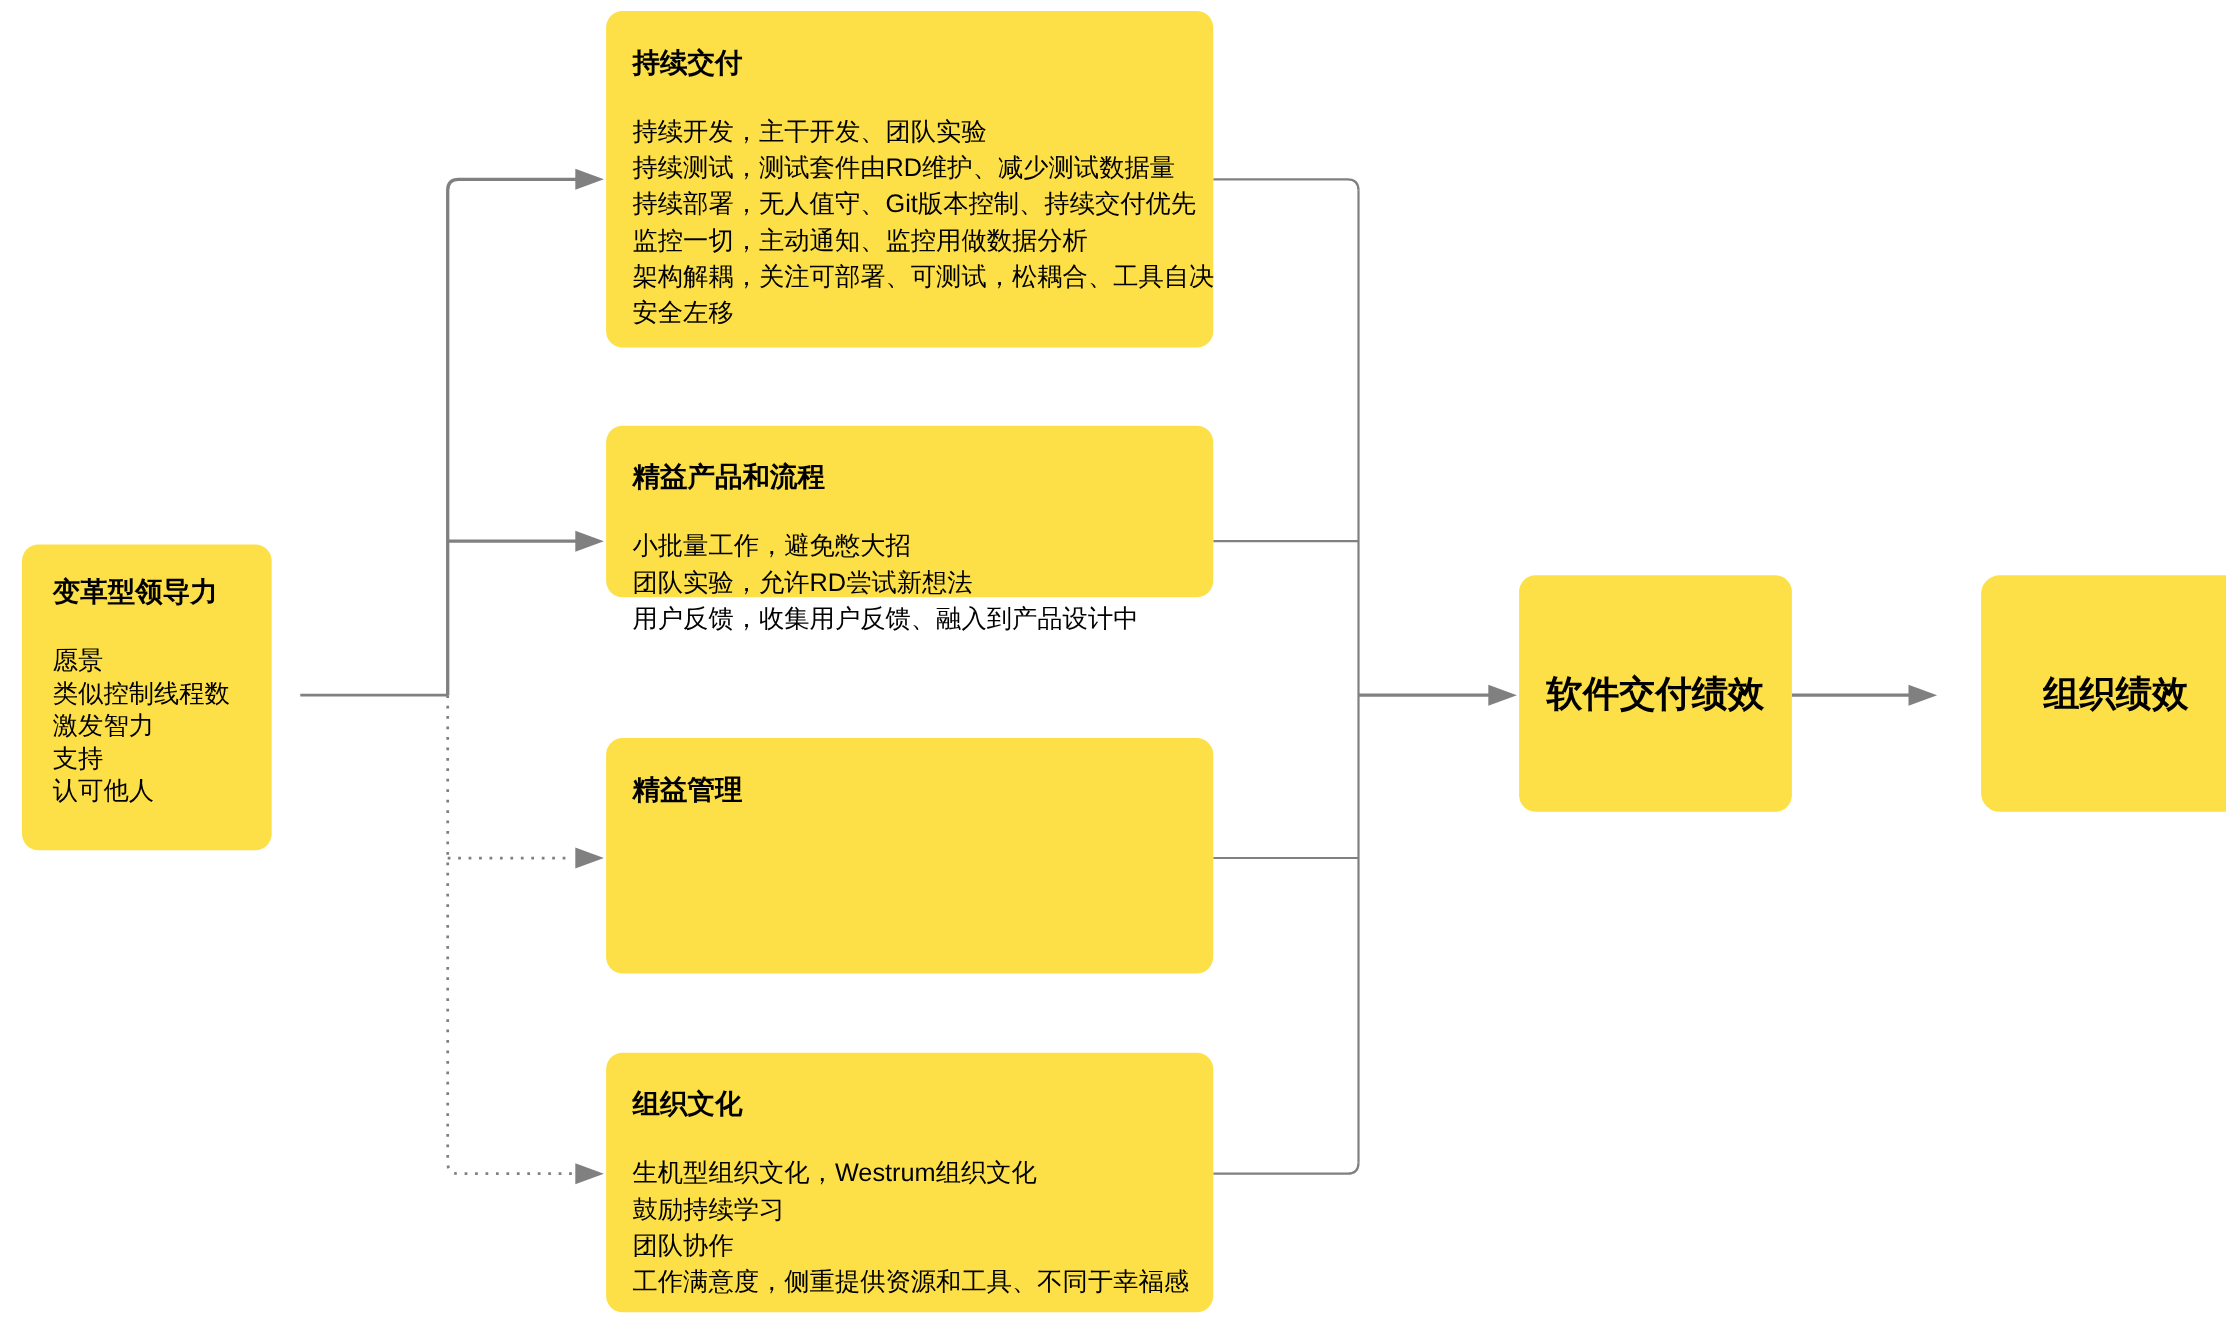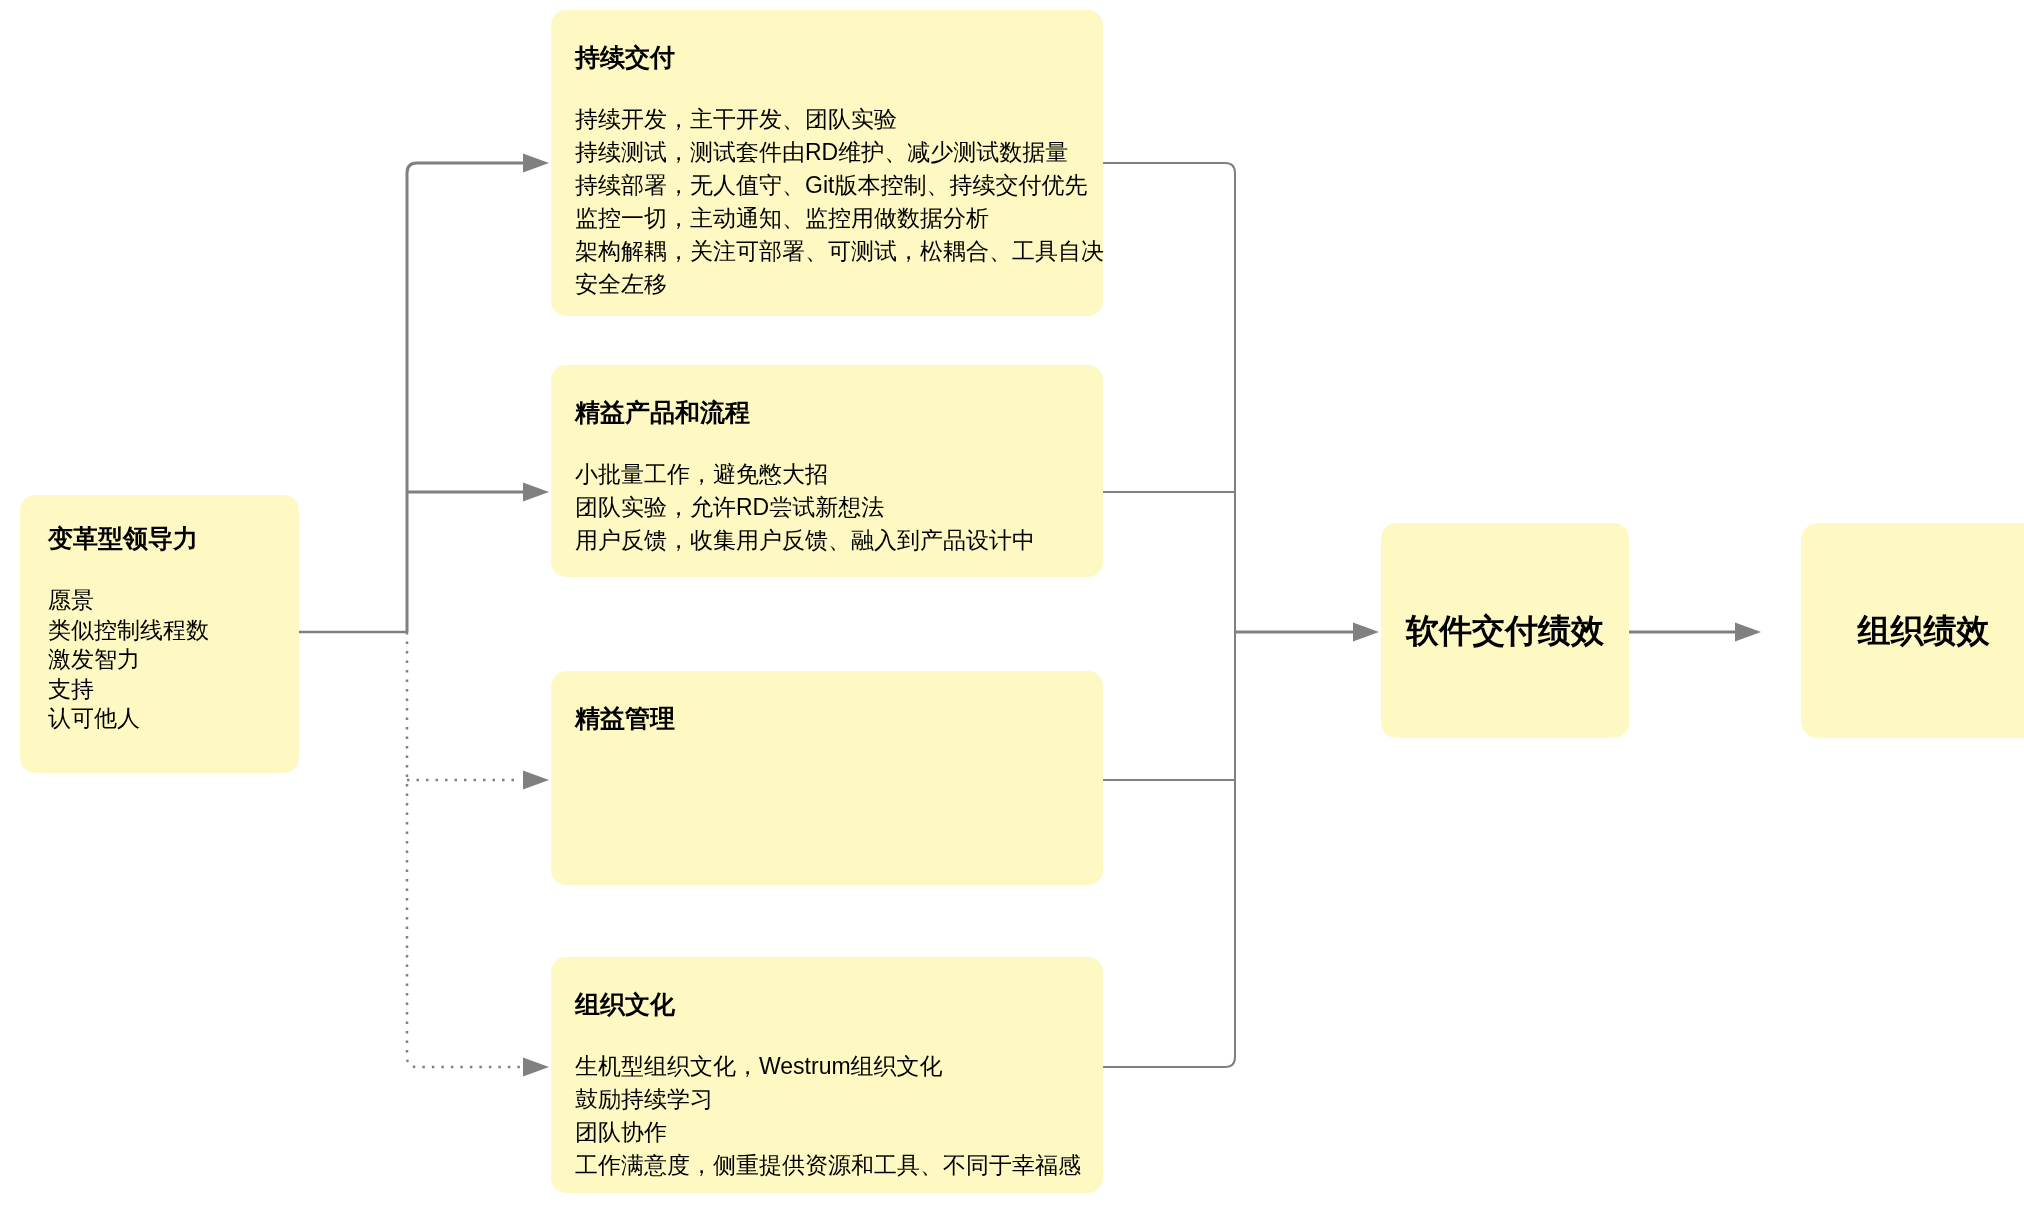--- a/index.html
+++ b/index.html
@@ -18,50 +18,50 @@
   }
   .connector-layer {
     position: absolute;
     left: 0;
     top: 0;
     width: 2024px;
     height: 1206px;
   }
   .node {
     position: absolute;
-    background: #fef9c3;
+    background: #fde047;
     border-radius: 15px;
     box-sizing: border-box;
   }
   .node-title {
     font-size: 25px;
     font-weight: bold;
     line-height: 35px;
     white-space: nowrap;
   }
   .node-line {
     font-size: 23px;
     line-height: 33px;
     white-space: nowrap;
   }
   
   .node-leadership {
-    left: 20px; top: 495px; width: 279px; height: 278px;
+    left: 20px; top: 495px; width: 227px; height: 278px;
     padding: 26px 0 0 28px;
   }
   .node-leadership .node-lines { margin-top: 30px; }
   .node-leadership .node-line { line-height: 29.5px; }
   
   .node-cap {
     left: 551px; width: 552px;
     padding: 30px 0 0 24px;
   }
   .node-cap .node-lines { margin-top: 28px; }
   .node-cd     { top: 10px;  height: 306px; }
-  .node-lean-p { top: 365px; height: 212px; }
+  .node-lean-p { top: 387px; height: 156px; }
   .node-lean-m { top: 671px; height: 214px; }
   .node-cult   { top: 957px; height: 236px; }
   
   .node-outcome {
     top: 523px; height: 215px;
     display: flex; align-items: center; justify-content: center;
   }
   .node-outcome .node-title { font-size: 33px; }
   .node-sdp { left: 1381px; width: 248px; }
   .node-org { left: 1801px; width: 245px; border-radius: 17px; }

